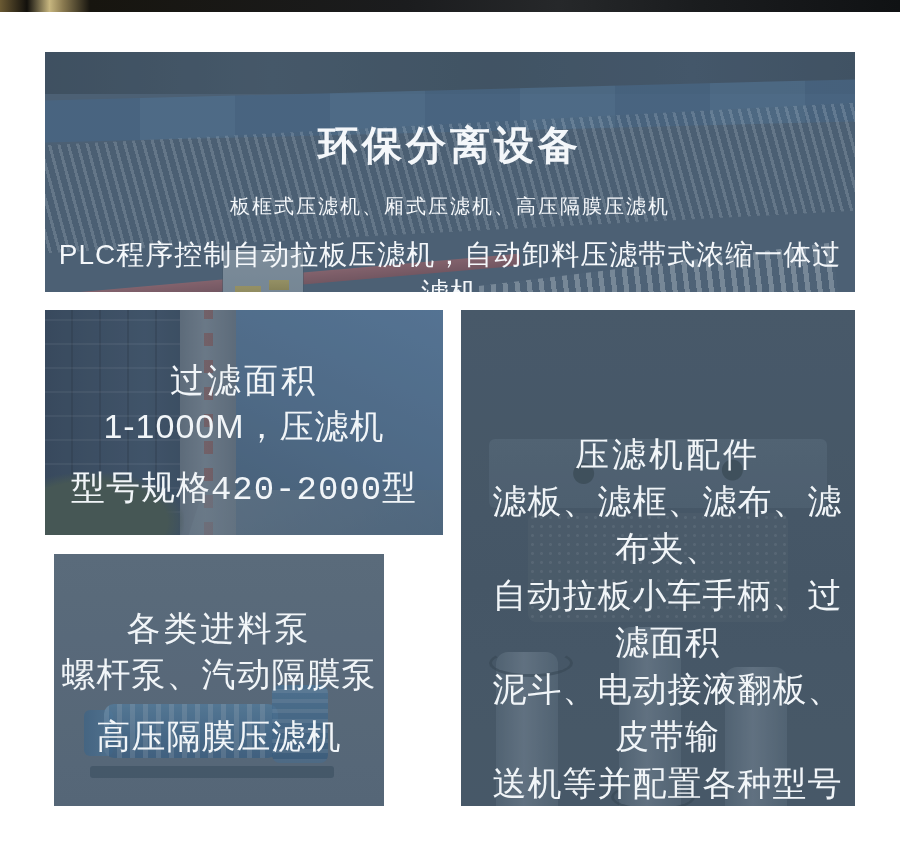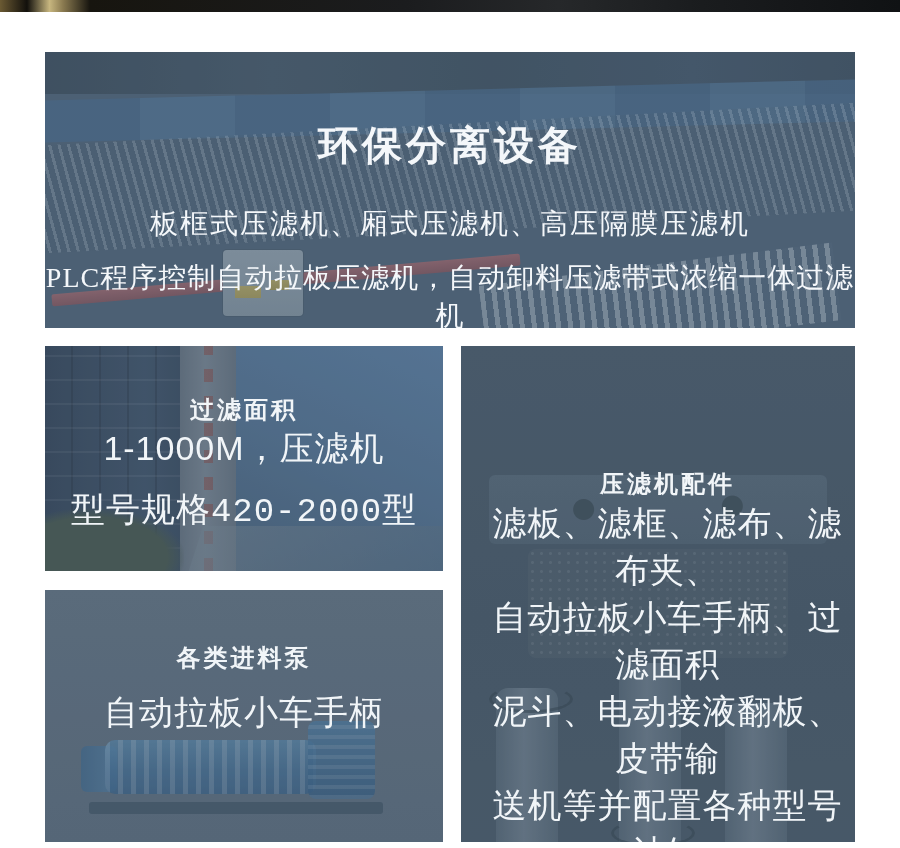--- a/index.html
+++ b/index.html
@@ -8,26 +8,26 @@
 
   
   .top-strip { width:900px; height:12px;
     background:linear-gradient(90deg,#6b5a33 0%,#12100c 3%,#c7b67f 5.5%,#8a7a50 7%,
                #17150f 10%,#1b1c1e 45%,#26282a 62%,#1a1c1e 78%,#101214 100%); }
 
   
   .photo-card { position:relative; overflow:hidden; }
   .tint { position:absolute; inset:0; }
   .card-text { position:relative; z-index:5; text-align:center; color:#f1f5f8; }
-  .card-title { font-weight:bold; font-size:24px; letter-spacing:3px; }
+  .card-title { font-weight:normal; font-size:34px; letter-spacing:3px; }
   .card-line  { font-size:34px; letter-spacing:1px; }
 
   
   .banner { position:relative; overflow:hidden; margin:40px 45px 0 45px;
-            width:810px; height:276px; background:#50647a;font-family:Liberation Serif, serif; }
+            width:810px; height:240px; background:#50647a; }
   .bp-machinery { position:absolute; left:0; top:0; width:100%; height:42px;
     background:linear-gradient(90deg,#3c4c5c,#465869 28%,#3f5161 55%,#44566a 80%,#3e4f60); }
   .bp-beams { position:absolute; left:0; top:38px; width:100%; height:42px; opacity:.75;
     background:repeating-linear-gradient(90deg,#4a6d92 0 95px,#557a9e 95px 190px);
     transform:skewY(-1.5deg); }
   .bp-plates { position:absolute; left:-3%; top:72px; width:106%; height:108px; opacity:.8;
     background:repeating-linear-gradient(75deg,rgba(235,242,248,.30) 0 3px,rgba(74,94,110,.18) 3px 9px);
     transform:skewY(-3deg); }
   .bp-redbeam { position:absolute; left:6px; top:222px; width:470px; height:12px;
     background:linear-gradient(180deg,#a4686e,#8c565e); transform:rotate(-5deg); border-radius:2px; }
@@ -36,21 +36,21 @@
                      linear-gradient(180deg,#9aa8b4,#8b9aa7);
     background-size:26px 12px,20px 10px,100% 100%;
     background-position:12px 36px,46px 30px,0 0; background-repeat:no-repeat;
     box-shadow:0 0 0 1px rgba(70,86,100,.5); }
   .bp-comb { position:absolute; left:54%; top:212px; width:44%; height:78px; opacity:.85;
     background:repeating-linear-gradient(90deg,rgba(235,242,247,.5) 0 5px,rgba(120,140,155,.12) 5px 12px);
     transform:rotate(-7deg); }
   .banner .tint { background:rgba(70,88,106,.35); }
   .banner-text { position:relative; z-index:5; text-align:center; color:#f4f7fa; padding-top:66px; }
   .banner-title { font-size:40px; font-weight:bold; letter-spacing:4px; }
-  .banner-sub1 { margin-top:32px; font-size:28px; letter-spacing:2px; }
+  .banner-sub1 { margin-top:20px; font-size:20px; letter-spacing:2px; }
   .banner-sub2 { margin-top:16px; font-size:28px; letter-spacing:1px; }
 
   
   .cards-row { margin:18px 45px 0 45px; display:grid; grid-template-columns:398px 394px; gap:18px; }
 
   
   .card-filter-area { width:398px; height:225px; background:#4d647a; }
   .lc-sky { position:absolute; inset:0;
     background:linear-gradient(205deg,#5e81a6 0%,#567595 40%,#4c6680 75%,#475d72 100%); }
   .lc-building { position:absolute; left:0; top:0; width:36%; height:100%;
@@ -63,21 +63,21 @@
     background-size:9px 100%,100% 100%; background-position:center top,0 0; background-repeat:no-repeat; }
   .lc-green { position:absolute; left:-7%; bottom:-12%; width:42%; height:40%;
     background:radial-gradient(ellipse at 45% 55%,#49594e 0 58%,rgba(73,89,78,0) 72%); }
   .lc-road { position:absolute; right:-4%; bottom:0; width:66%; height:20%;
     background:linear-gradient(95deg,rgba(125,140,152,.55),rgba(95,112,126,.30)); transform:skewX(-18deg); }
   .card-filter-area .tint { background:rgba(64,84,104,.30); }
   .card-filter-area .card-text { padding-top:48px; }
   .card-filter-area .card-line:first-of-type { margin-top:22px; }
   .card-filter-area .card-line:last-of-type { margin-top:15px;font-family:Liberation Mono, monospace; }
 
-  .card-pumps { width:398px; height:252px; margin-top:19px; background:#15803d; }
+  .card-pumps { width:330px; height:252px; margin-top:19px; background:#15803d;margin-left:9px; }
   .pc-base { position:absolute; inset:0; background:linear-gradient(180deg,#607183 0%,#5a6b7d 100%); }
   .pump-body { position:absolute; left:15%; bottom:19%; width:53%; height:54px; border-radius:10px; opacity:.8;
     background-image:repeating-linear-gradient(90deg,rgba(255,255,255,.20) 0 5px,transparent 5px 13px),
       linear-gradient(180deg,#5688b0 0%,#406f9a 55%,#35618c 100%); }
   .pump-flange { position:absolute; left:9%; bottom:20%; width:9%; height:46px; border-radius:6px;
     background:linear-gradient(90deg,#3c6890,#4f7da6); opacity:.8; }
   .pump-motor { position:absolute; left:66%; bottom:17%; width:17%; height:78px; border-radius:8px; opacity:.8;
     background-image:repeating-linear-gradient(0deg,rgba(255,255,255,.14) 0 4px,transparent 4px 10px),
       linear-gradient(180deg,#4b7ca6,#2f5a84); }
   .pump-base-bar { position:absolute; left:11%; bottom:11%; width:74%; height:12px; border-radius:3px;
@@ -155,21 +155,22 @@
 
     <div class="card-pumps photo-card">
       <div class="pc-base"></div>
       <div class="pump-flange"></div>
       <div class="pump-body"></div>
       <div class="pump-motor"></div>
       <div class="pump-base-bar"></div>
       <div class="tint"></div>
       <div class="card-text">
         <div class="card-title">各类进料泵</div>
-        <div class="card-line">自动拉板小车手柄</div>
+        <div class="card-line">螺杆泵、汽动隔膜泵</div>
+        <div class="card-line">高压隔膜压滤机</div>
       </div>
     </div>
   </div>
 
   <div class="card-accessories photo-card">
     <div class="rc-base"></div>
     <div class="rc-plate1"></div>
     <div class="rc-plate2"></div>
     <div class="rc-honey"></div>
     <div class="rc-cyl c1"></div>

